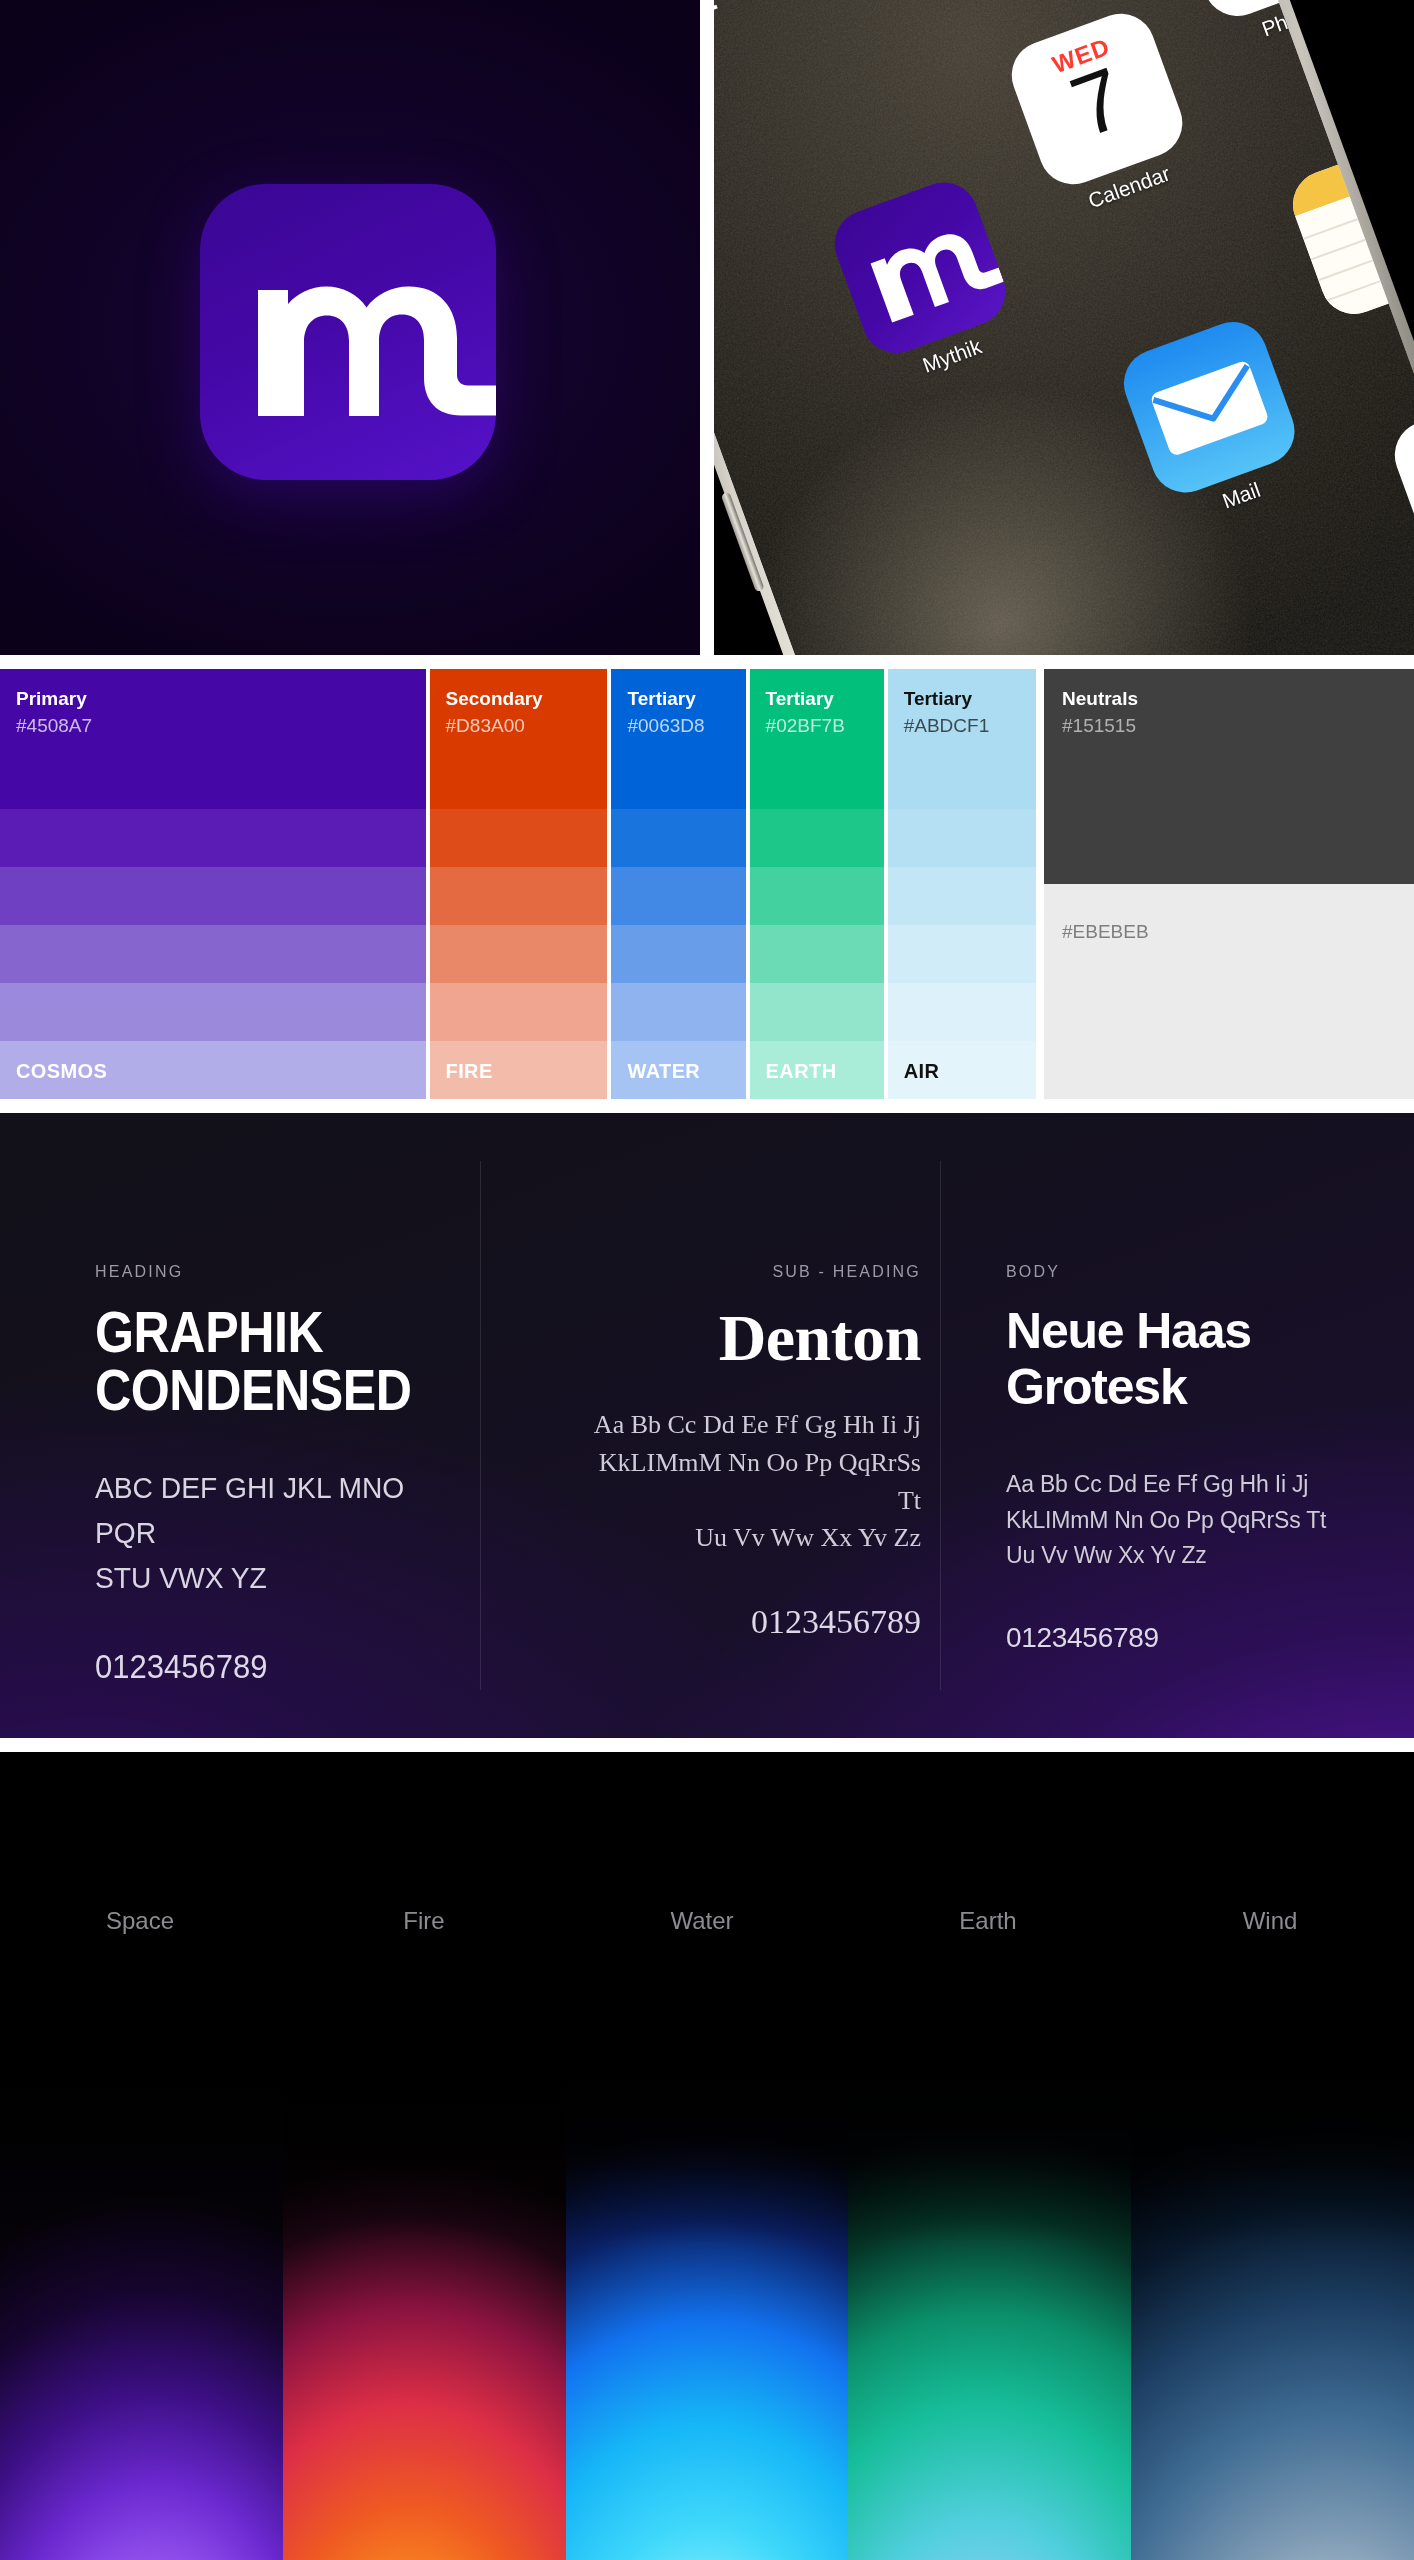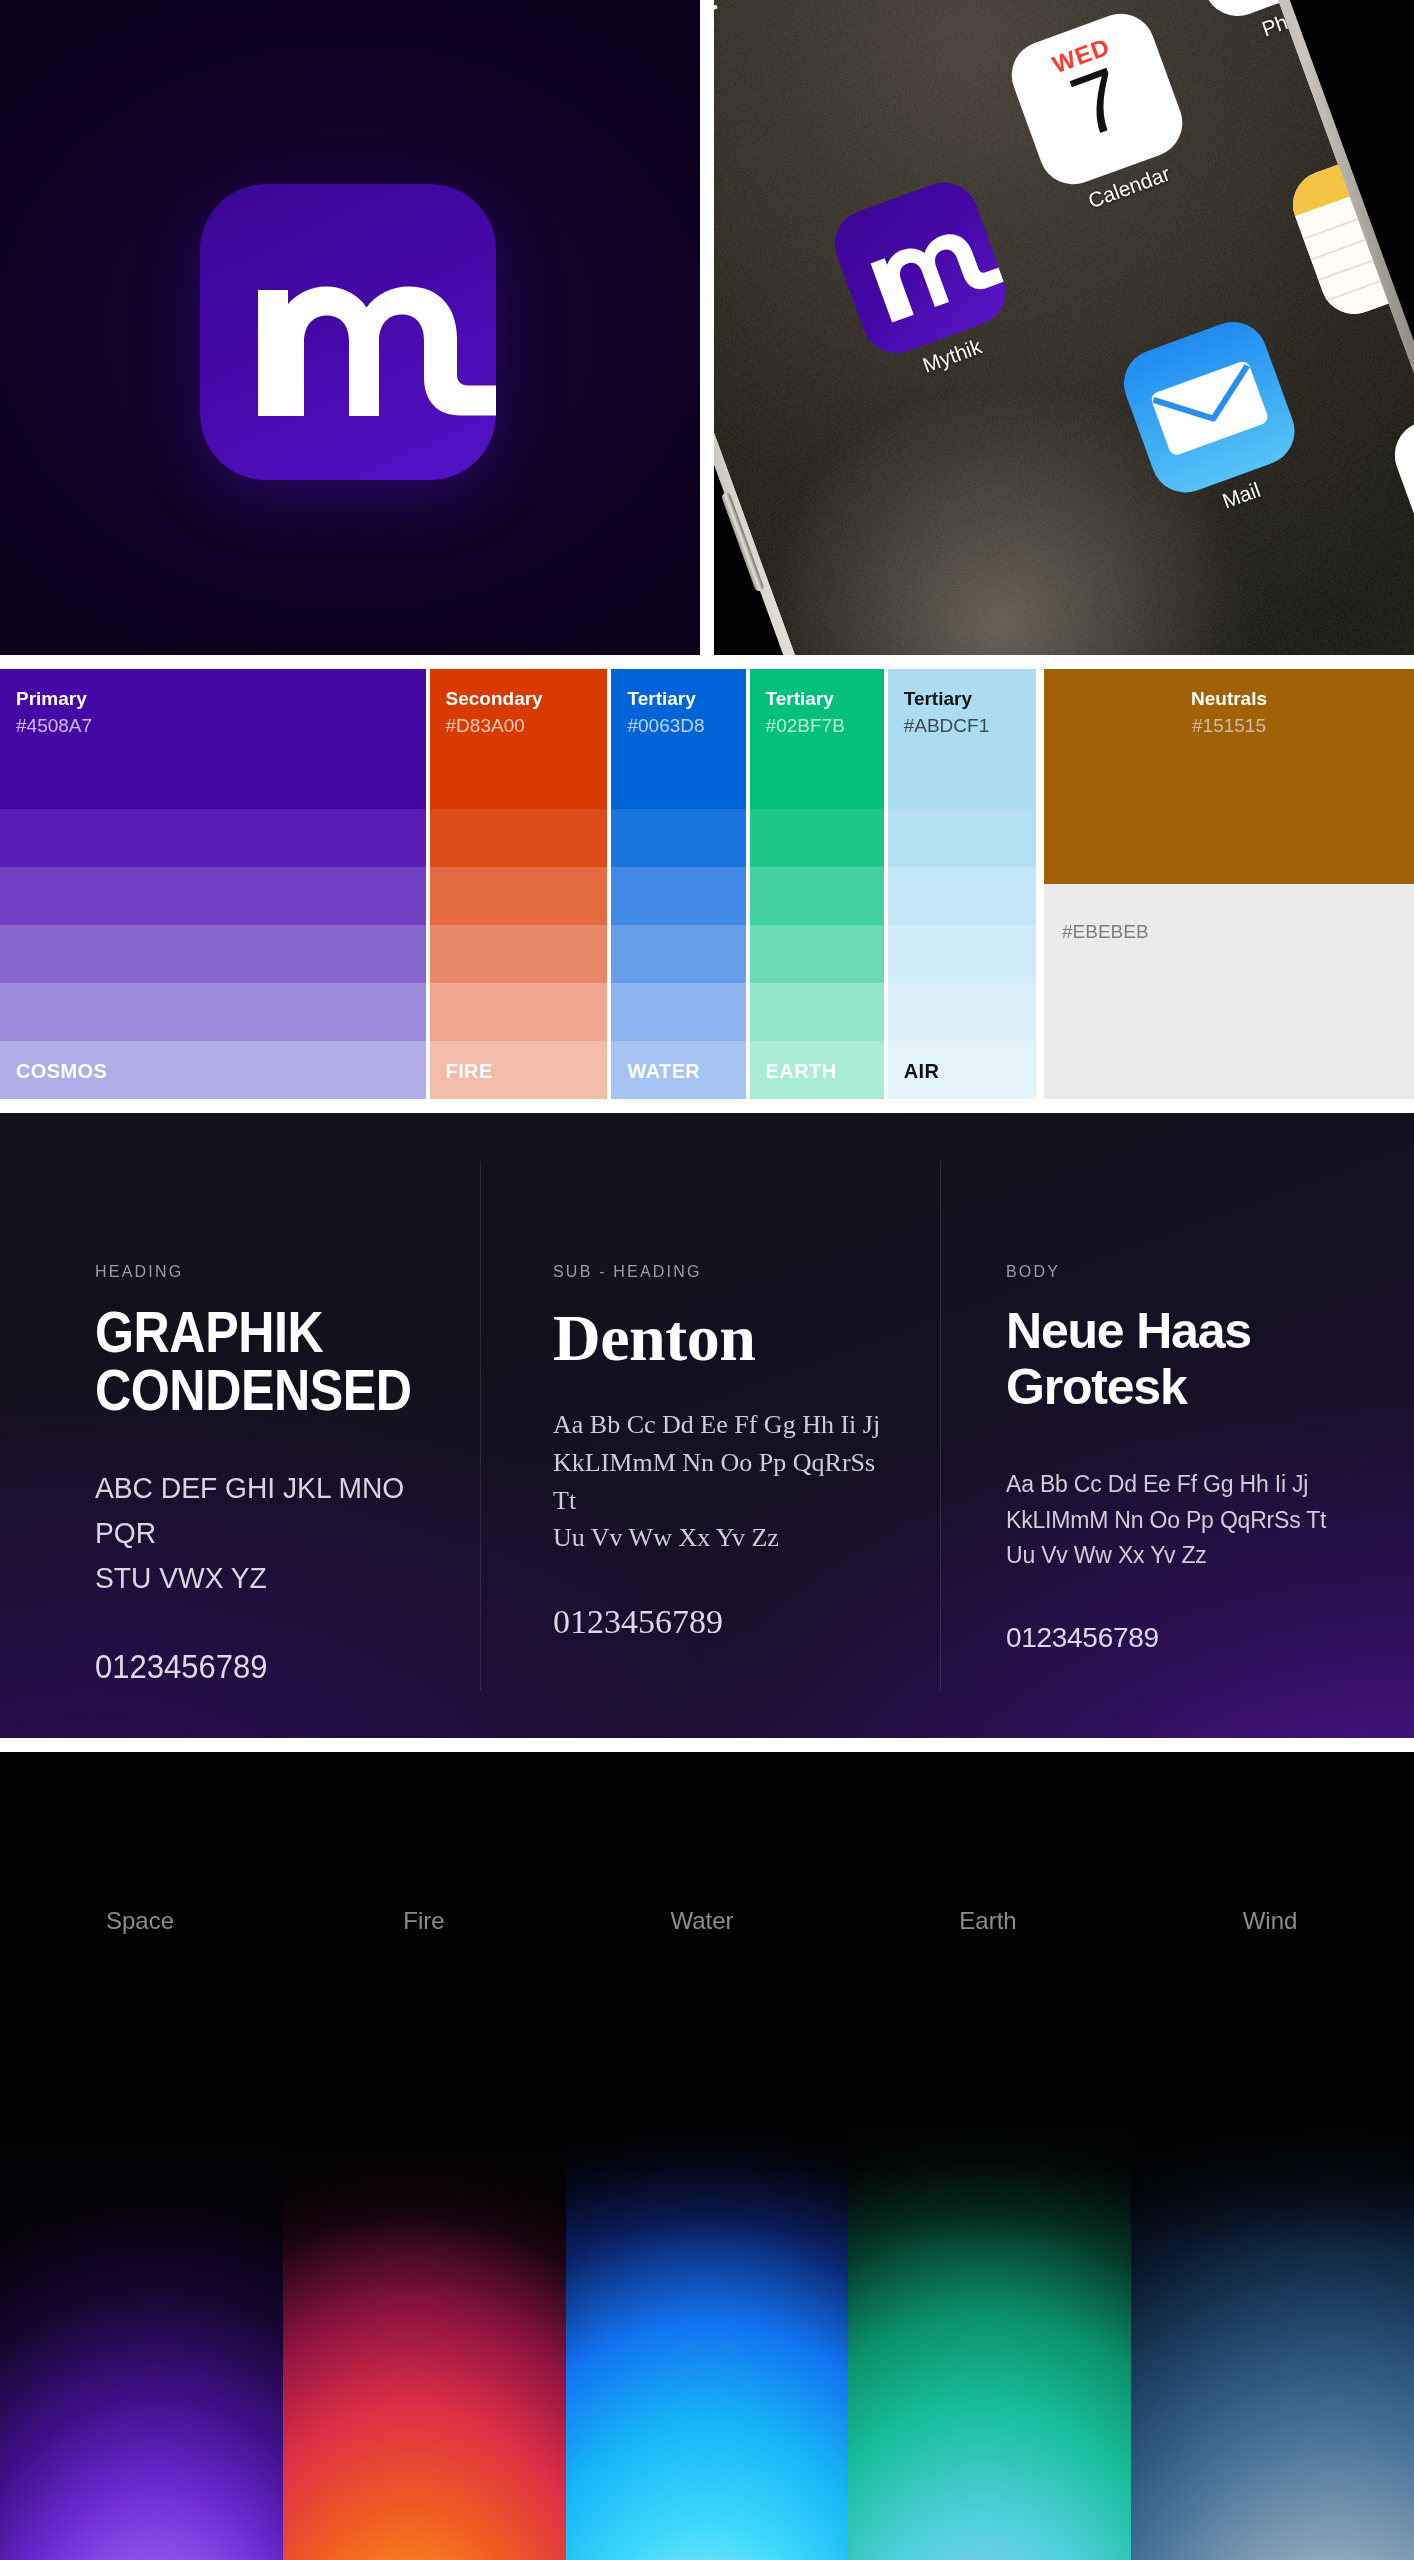--- a/index.html
+++ b/index.html
@@ -105,21 +105,21 @@
   #typo {
     position:absolute; left:0; top:1113px; width:1414px; height:625px;
     background:
       radial-gradient(ellipse 85% 110% at 100% 118%, #52139e 0%, rgba(60,14,120,.55) 32%, rgba(25,6,52,0) 66%),
       radial-gradient(ellipse 90% 120% at 6% 112%, #2a0c55 0%, rgba(20,6,44,0) 58%),
       linear-gradient(160deg,#121018 0%,#14101f 40%,#1b0f32 100%);
     display:flex; overflow:hidden;
   }
   .typo-col { position:relative; flex:1 1 0; padding:150px 40px 8px 0; }
   #typo-c1 { padding-left:95px; }
-  #typo-c2 { padding-left:50px; }
+  #typo-c2 { padding-left:50px;text-align:right; }
   #typo-c3 { padding-left:45px; }
   .typo-div { position:absolute; top:48px; bottom:48px; width:1px; background:rgba(255,255,255,.11); }
   #div1 { left:480px; } #div2 { left:940px; }
   .typo-kicker { font-size:16px; letter-spacing:2.2px; color:#9d9aa6; font-weight:500; margin-bottom:22px; }
   .typo-title-a {
     font-family:"Liberation Sans Narrow","Liberation Sans",sans-serif;
     font-size:57px; font-weight:700; line-height:1.02; color:#fff;
     letter-spacing:-.5px; transform:scaleX(.88); transform-origin:left center;
     white-space:pre-line;
   }
@@ -344,21 +344,21 @@
         <div class="pal-step" style="background: rgb(171, 220, 241);"></div>
         <div class="pal-step" style="background: rgb(181, 224, 243);"></div>
         <div class="pal-step" style="background: rgb(194, 230, 245);"></div>
         <div class="pal-step" style="background: rgb(207, 236, 248);"></div>
         <div class="pal-step" style="background: rgb(220, 241, 250);"></div>
         <div class="pal-step" style="background: rgb(228, 244, 251);"></div>
         <div class="pal-foot">AIR</div>
       </div>
     </div>
   <div id="neutral-col">
-      <div class="neu-cell on-dark" style="background: #a16207; text-align: center;">
+      <div class="neu-cell on-dark" style="background: #404040;">
         <div class="pal-name" style="color: rgb(255, 255, 255);">Neutrals</div>
         <div class="pal-hex" style="color: rgb(221, 221, 221);">#151515</div>
       </div>
       <div class="neu-cell on-light" style="background: rgb(235, 235, 235);">
         <div class="pal-hex" style="color: rgb(85, 85, 85); margin-top: 16px;">#EBEBEB</div>
       </div>
     </div>
 </div>
 
 <div id="typo">

